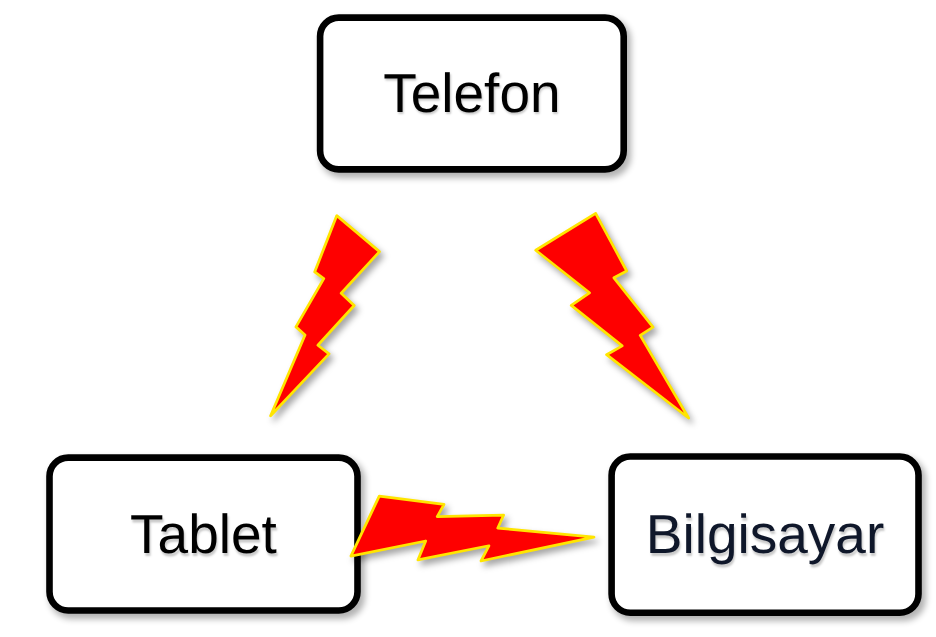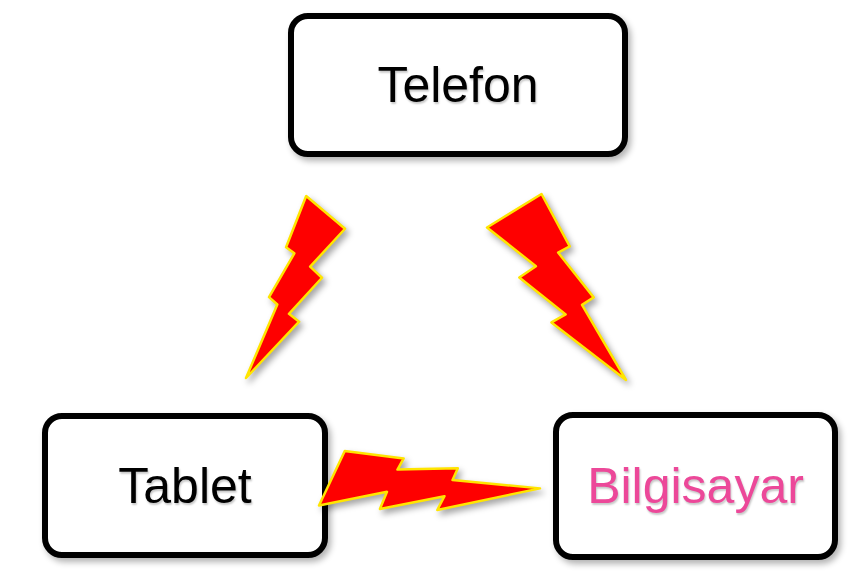--- a/index.html
+++ b/index.html
@@ -22,21 +22,21 @@
     align-items: center;
     justify-content: center;
   }
   .node .label {
     font-size: 50px;
     color: #000000;
     letter-spacing: 0px;
     text-shadow: 1px 2px 2px rgba(0,0,0,0.22);
     white-space: nowrap;
   }
-  .node-telefon    { left: 288px; top: 13px;  width: 340px; height: 144px; border-radius: 20px; }
+  .node-telefon    { left: 288px; top: 13px;  width: 282px; height: 144px; border-radius: 20px; }
   .node-tablet     { left: 15px;  top: 413px; width: 286px; height: 145px; margin-left: 27px; }
   .node-bilgisayar { left: 553px; top: 412px; width: 285px; height: 148px; }
 
   .bolt {
     position: absolute;
     overflow: visible;
     filter: drop-shadow(3px 4px 3px rgba(0,0,0,0.35));
   }
   .bolt polygon {
     stroke-width: 2.5;
@@ -54,21 +54,21 @@
 
   <div class="node node-telefon" style="background: rgb(255, 255, 255); border-color: rgb(0, 0, 0);">
     <span class="label" style="color: rgb(0, 0, 0);">Telefon</span>
   </div>
 
   <div class="node node-tablet" style="background: rgb(255, 255, 255); border-color: rgb(0, 0, 0);">
     <span class="label" style="color: rgb(0, 0, 0);">Tablet</span>
   </div>
 
   <div class="node node-bilgisayar" style="background: rgb(255, 255, 255); border-color: rgb(0, 0, 0);">
-    <span class="label" style="color: #ec4899;">Bilgisayar</span>
+    <span class="label" style="color: #0f172a;">Bilgisayar</span>
   </div>
 
   <svg class="bolt bolt-left" viewBox="0 0 21600 21600" preserveAspectRatio="none" aria-hidden="true">
     <polygon points="13128,0 8740,6080 10550,6797 5023,12007 6833,12877 0,21600 11588,14915 9378,13987 16578,9705 13998,8382 21600,3890" fill="#FE0000" stroke="#FFE500"></polygon>
   </svg>
 
   <svg class="bolt bolt-right" viewBox="0 0 21600 21600" preserveAspectRatio="none" aria-hidden="true">
     <polygon points="8472,0 12860,6080 11050,6797 16577,12007 14767,12877 21600,21600 10012,14915 12222,13987 5022,9705 7602,8382 0,3890" fill="#FE0000" stroke="#FFE500"></polygon>
   </svg>
 

